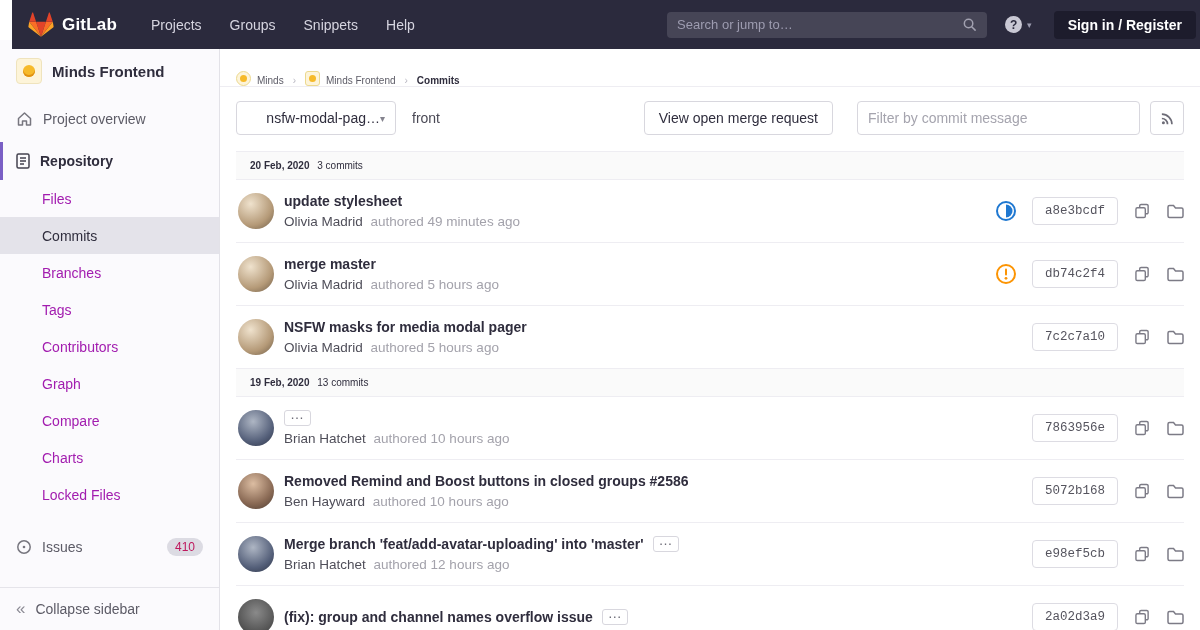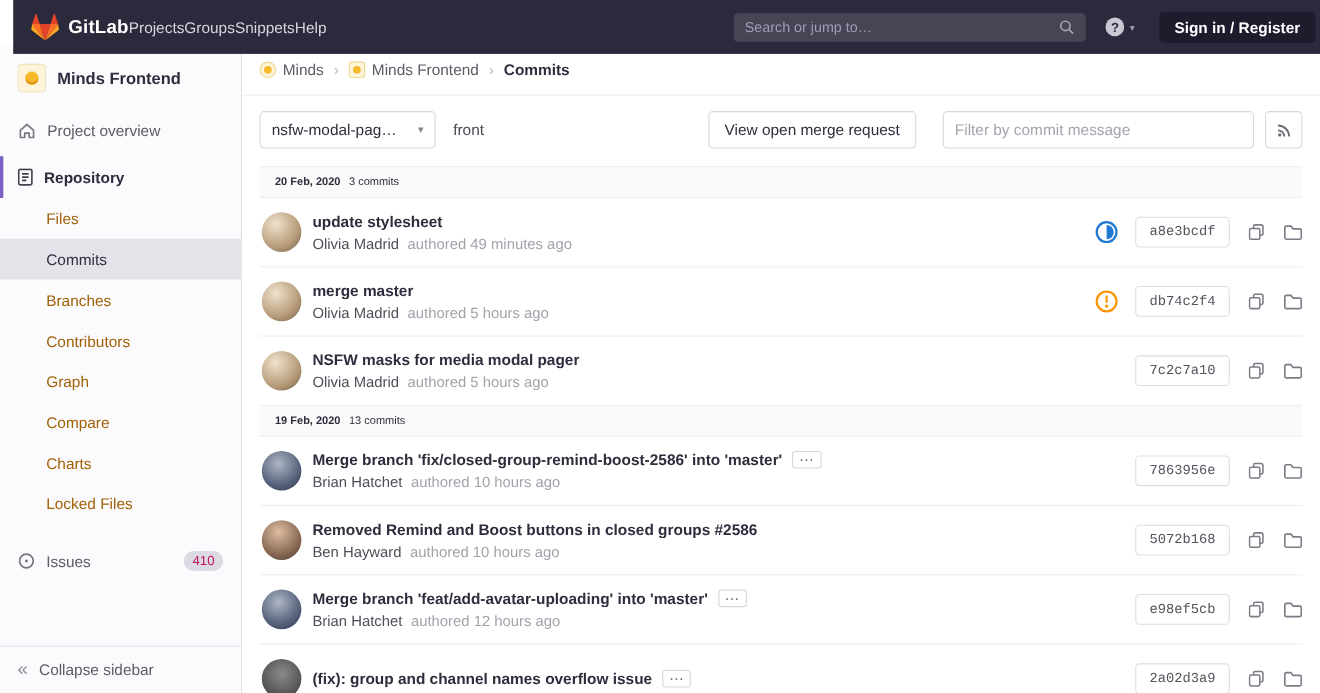--- a/index.html
+++ b/index.html
@@ -6,21 +6,21 @@
   html,body{width:1200px;height:630px;overflow:hidden;background:#fff;
     font-family:"Liberation Sans",sans-serif;color:#33313f}
   a{text-decoration:none;color:inherit;cursor:pointer}
   button{font-family:inherit;cursor:pointer}
 
   
   .topbar{position:fixed;top:0;left:12px;width:1200px;height:49px;background:#2b2a3d;
     display:flex;align-items:center;padding:0 16px;z-index:10}
   .brand{display:flex;align-items:center;gap:8px}
   .brand-text{color:#fff;font-size:17px;font-weight:700;letter-spacing:.2px}
-  .topnav{display:flex;}
+  .topnav{display:flex;gap:28px;margin-left:34px}
   .topnav a{color:#d6d5e0;font-size:14px}
   .search-box{margin-left:auto;width:320px;height:26px;background:rgba(255,255,255,.13);
     border-radius:4px;display:flex;align-items:center;padding:13px 10px}
   .search-box input{flex:1;background:transparent;border:none;outline:none;color:#eceaf5;
     font-size:13px;font-family:inherit}
   .search-box input::placeholder{color:#9d9cb0}
   .help-menu{display:flex;align-items:center;gap:5px;margin-left:18px;cursor:pointer}
   .help-circle{width:17px;height:17px;border-radius:50%;background:#c9c8d4;color:#2b2a3d;
     font-size:12px;font-weight:700;display:flex;align-items:center;justify-content:center}
   .caret{color:#9d9cb0;font-size:9px}
@@ -31,44 +31,44 @@
   .sidebar{position:fixed;top:40px;left:0;width:220px;height:590px;background:#fbfafd;
     border-right:1px solid #e3e2e8}
   .project-head{display:flex;align-items:center;gap:10px;padding:18px 16px 16px}
   .project-avatar{width:26px;height:26px;border-radius:4px;background:#fdf4d9;
     border:1px solid #efe3bd;display:flex;align-items:center;justify-content:center;flex:none}
   .bulb{width:12px;height:12px;border-radius:50%;background:#f6ba2a;box-shadow:inset 0 -2px 0 #e09112}
   .project-name{font-size:15px;font-weight:700;color:#2f2d3d}
   .side-item{display:flex;align-items:center;gap:10px;padding:11px 16px;font-size:14px;color:#5c5b66;cursor:pointer}
   .side-item svg{flex:none}
   .side-item.repo{border-left:3px solid #7a5fc5;padding-left:13px;font-weight:600;color:#2f2d3d;margin-top:4px}
-  .sub-item{padding:10.5px 16px 10.5px 42px;font-size:14px;color:#a16207;cursor:pointer}
+  .sub-item{padding:10.5px 16px 10.5px 42px;font-size:14px;color:#a21caf;cursor:pointer}
   .sub-item.active{background:#e4e3ea;color:#2f2d3d}
   .side-item.issues{margin-top:14px}
   .badge{margin-left:auto;background:#dcdbe3;color:#be185d;font-size:12px;border-radius:9px;padding:2px 8px}
   .collapse{position:absolute;bottom:0;left:0;width:100%;border-top:1px solid #e5e4ea;
     padding:13px 16px;display:flex;align-items:center;gap:10px;font-size:14px;color:#5c5b66;
     background:#fbfafd;cursor:pointer}
   .collapse-icon{font-size:17px;color:#8b8a94;line-height:.8}
 
   
   .main{position:fixed;top:40px;left:220px;width:980px;height:590px;background:#fff;overflow:hidden}
-  .breadcrumb{display:flex;align-items:center;padding:0 16px;height:47px;
-    border-bottom:1px solid #eeedf2;font-size:14px;color:#5c5b66}
+  .breadcrumb{display:flex;align-items:flex-end;padding:0 16px;height:47px;
+    border-bottom:1px solid #eeedf2;font-size:10px;color:#5c5b66}
   .crumb-avatar{width:15px;height:15px;background:#fdf4d9;border:1px solid #ecd98f;
     display:inline-flex;align-items:center;justify-content:center;margin-right:6px;flex:none}
   .crumb-avatar .dot{width:7px;height:7px;border-radius:50%;background:#f6ba2a}
   .crumb-avatar.round{border-radius:50%}
   .crumb-avatar.square{border-radius:3px}
   .sep{margin:0 9px;color:#b9b8c2}
   .crumb.current{font-weight:700;color:#2f2d3d}
 
   .controls{display:flex;align-items:center;padding:14px 16px}
   .branch-select{width:160px;height:34px;border:1px solid #d8d7de;border-radius:4px;background:#fff;
-    display:flex;align-items:center;justify-content:space-between;padding:0 10px;
+    display:flex;align-items:center;justify-content:flex-end;padding:0 10px;
     font-size:14px;color:#2f2d3d;cursor:pointer}
   .branch-select .caret{color:#84838e;font-size:10px}
   .branch-select .label{white-space:nowrap;overflow:hidden;text-overflow:ellipsis}
   .ref{margin-left:16px;font-size:14px;color:#4a4955}
   .spacer{flex:1}
   .btn{height:34px;border:1px solid #d8d7de;border-radius:4px;background:#fff;font-size:14px;
     color:#2f2d3d;padding:0 14px}
   .filter{margin-left:24px;width:283px;height:34px;border:1px solid #d8d7de;border-radius:4px;
     padding:0 10px;font-size:14px;color:#33313f;outline:none;font-family:inherit}
   .filter::placeholder{color:#a5a4ae}
@@ -156,20 +156,21 @@
       <svg width="14" height="16" viewBox="0 0 14 16" fill="none" stroke="#44424f" stroke-width="1.5">
         <rect x="1" y="1" width="12" height="14" rx="1.5"></rect>
           <path d="M4 5h6M4 8h6M4 11h4"></path>
       </svg>
       <span>Repository</span>
     </div>
     <div class="subnav">
       <div class="sub-item">Files</div>
       <div class="sub-item active">Commits</div>
       <div class="sub-item">Branches</div>
+      <div class="sub-item">Tags</div>
       <div class="sub-item">Contributors</div>
       <div class="sub-item">Graph</div>
       <div class="sub-item">Compare</div>
       <div class="sub-item">Charts</div>
       <div class="sub-item">Locked Files</div>
     </div>
     <div class="side-item issues">
       <svg width="16" height="16" viewBox="0 0 16 16" fill="none" stroke="#77767f" stroke-width="1.5">
         <circle cx="8" cy="8" r="6.2"></circle>
           <circle cx="8" cy="8" r="1.3" fill="#77767f" stroke="none"></circle>
@@ -322,21 +323,20 @@
 
     <div class="date-header">
       <b>19 Feb, 2020</b>
       <span>13 commits</span>
     </div>
 
     <div class="commit-row">
       <span class="avatar av-brian"></span>
       <div class="commit-main">
         <div class="title-line">
-          <a class="commit-title">Merge branch 'fix/closed-group-remind-boost-2586' into 'master'</a>
           <button class="ellipsis-btn">
               <span>…</span>
             </button>
         </div>
         <div class="meta-line">
           <a class="author">Brian Hatchet</a>
           <span class="meta">authored 10 hours ago</span>
         </div>
       </div>
       <div class="commit-right">

